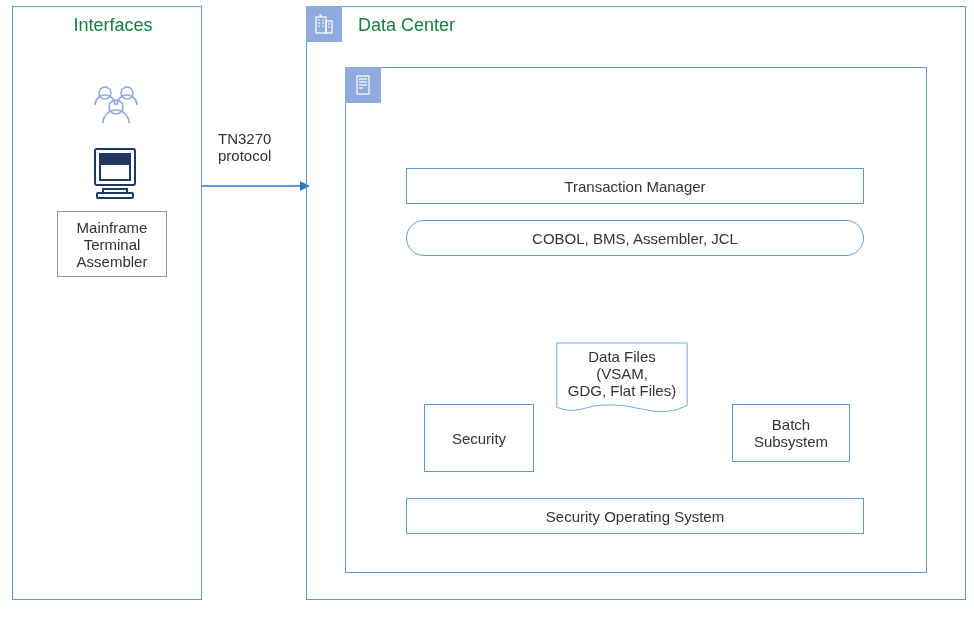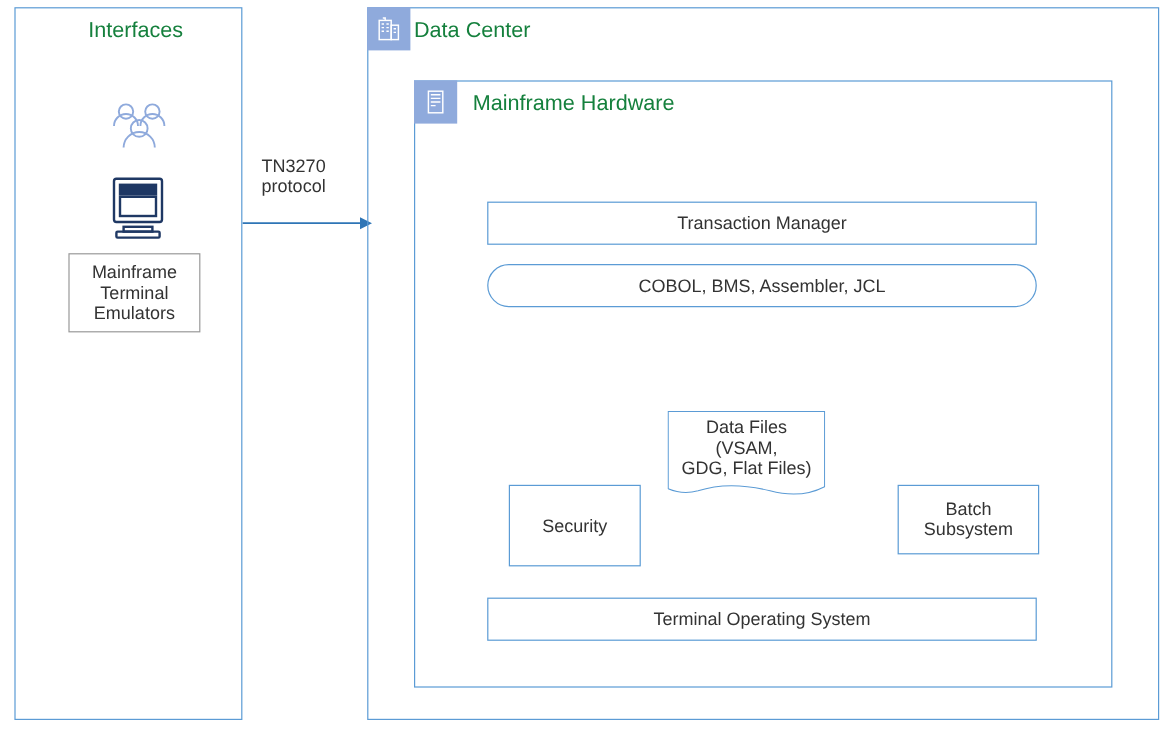--- a/index.html
+++ b/index.html
@@ -46,21 +46,21 @@
     .interfaces-title {
       text-align: center;
     }
     .datacenter-panel {
       left: 306px;
       top: 6px;
       width: 660px;
       height: 594px;
     }
     .datacenter-title {
-      padding-left: 38px;
+      padding-left: 51px;
     }
     .hardware-panel {
       left: 38px;
       top: 60px;
       width: 582px;
       height: 506px;
     }
     .hardware-title {
       padding-left: 48px;
     }
@@ -92,21 +92,20 @@
       left: 78px;
       top: 336px;
       width: 110px;
       height: 68px;
     }
     .batch-box {
       left: 386px;
       top: 336px;
       width: 118px;
       height: 58px;
-      margin-left: 16px;
     }
     .data-files {
       position: absolute;
       left: 210px;
       top: 268px;
       width: 132px;
       height: 86px;
     }
     .data-files svg {
       position: absolute;
@@ -179,21 +178,21 @@
         <rect x="9" y="9" width="30" height="8" fill="#1f3864"></rect>
         <rect x="9" y="19" width="30" height="16" fill="none"></rect>
         <rect x="12" y="44" width="24" height="4"></rect>
         <rect x="6" y="48" width="36" height="5" rx="1"></rect>
       </svg>
     </div>
 
     <div class="box emulators-box">
       <span style="white-space:pre-line;">Mainframe
 Terminal
-Emulators</span>
+Assembler</span>
     </div>
   </div>
 
   <svg class="arrow-line" style="left:202px; top:176px; width:110px; height:20px;">
     <line x1="0" y1="10" x2="98" y2="10" stroke="#2e75b6" stroke-width="1.5"></line>
     <polygon points="98,5 108,10 98,15" fill="#2e75b6"></polygon>
   </svg>
   <div class="arrow-label" style="white-space:pre-line;">TN3270
 protocol</div>
 
@@ -218,21 +217,20 @@
     <div class="panel hardware-panel">
       <div class="panel-icon-box">
         <svg width="20" height="22" viewBox="0 0 20 22" fill="none" stroke="#fff" stroke-width="1.2">
           <rect x="4" y="2" width="12" height="18"></rect>
           <line x1="6" y1="5" x2="14" y2="5"></line>
           <line x1="6" y1="8" x2="14" y2="8"></line>
           <line x1="6" y1="11" x2="14" y2="11"></line>
           <line x1="6" y1="14" x2="10" y2="14"></line>
         </svg>
       </div>
-      <div class="panel-title hardware-title">Mainframe Hardware</div>
 
       <div class="box wide-box" style="top:100px;">
         <span>Transaction Manager</span>
       </div>
 
       <div class="box wide-box" style="top:152px;border-radius:18px;">
         <span>COBOL, BMS, Assembler, JCL</span>
       </div>
 
       <div class="data-files">
@@ -249,18 +247,18 @@
       <div class="box security-box">
         <span>Security</span>
       </div>
 
       <div class="box batch-box">
         <span style="white-space:pre-line;">Batch
 Subsystem</span>
       </div>
 
       <div class="box wide-box" style="top:430px;">
-        <span>Terminal Operating System</span>
+        <span>Security Operating System</span>
       </div>
     </div>
   </div>
 
 </div>
 
 </body></html>

